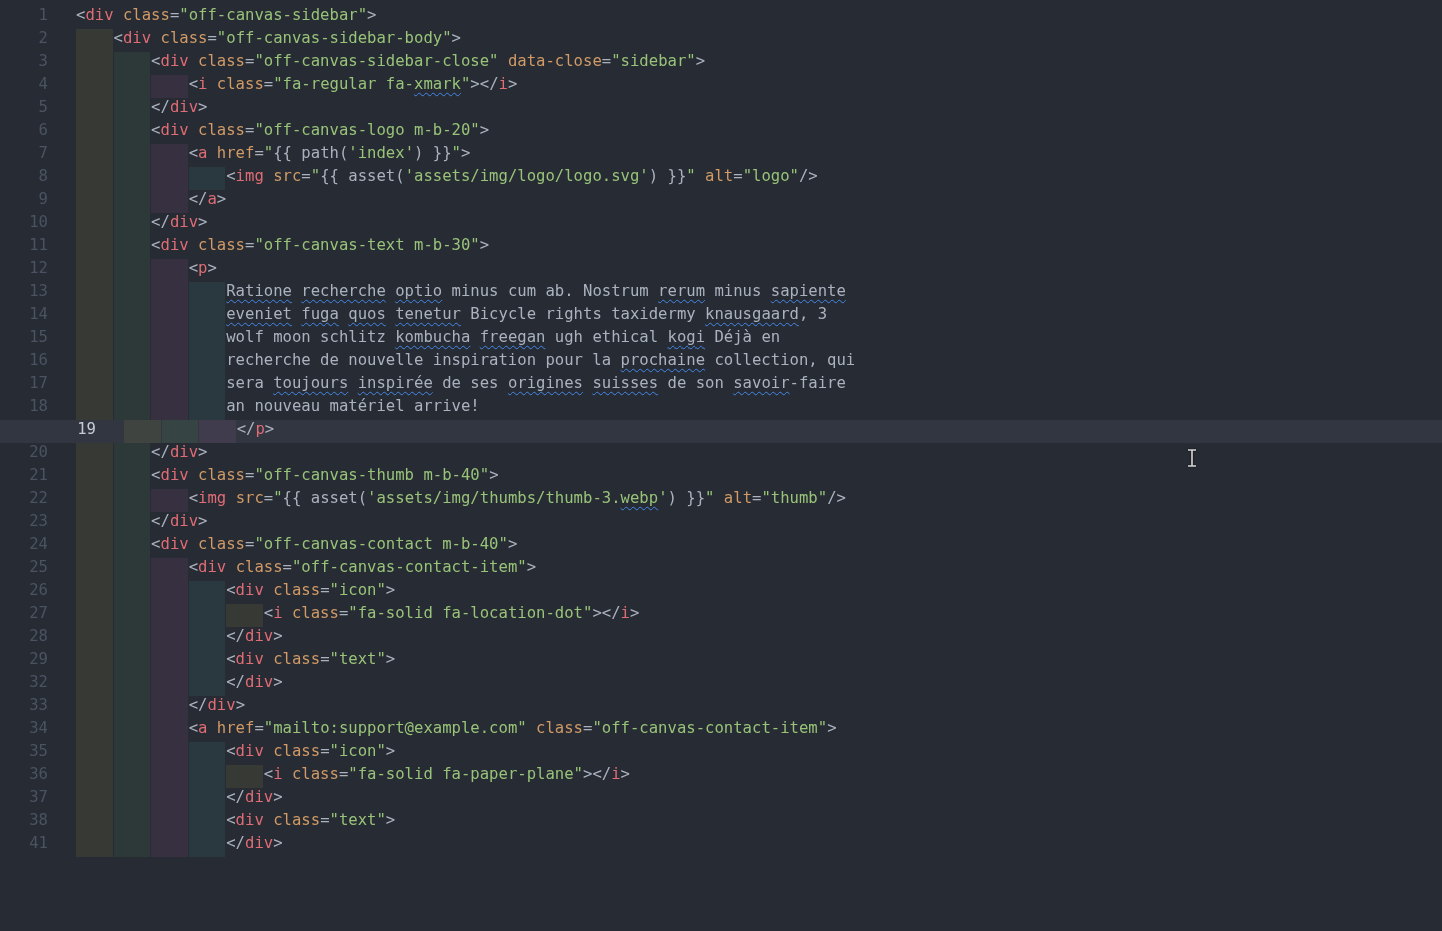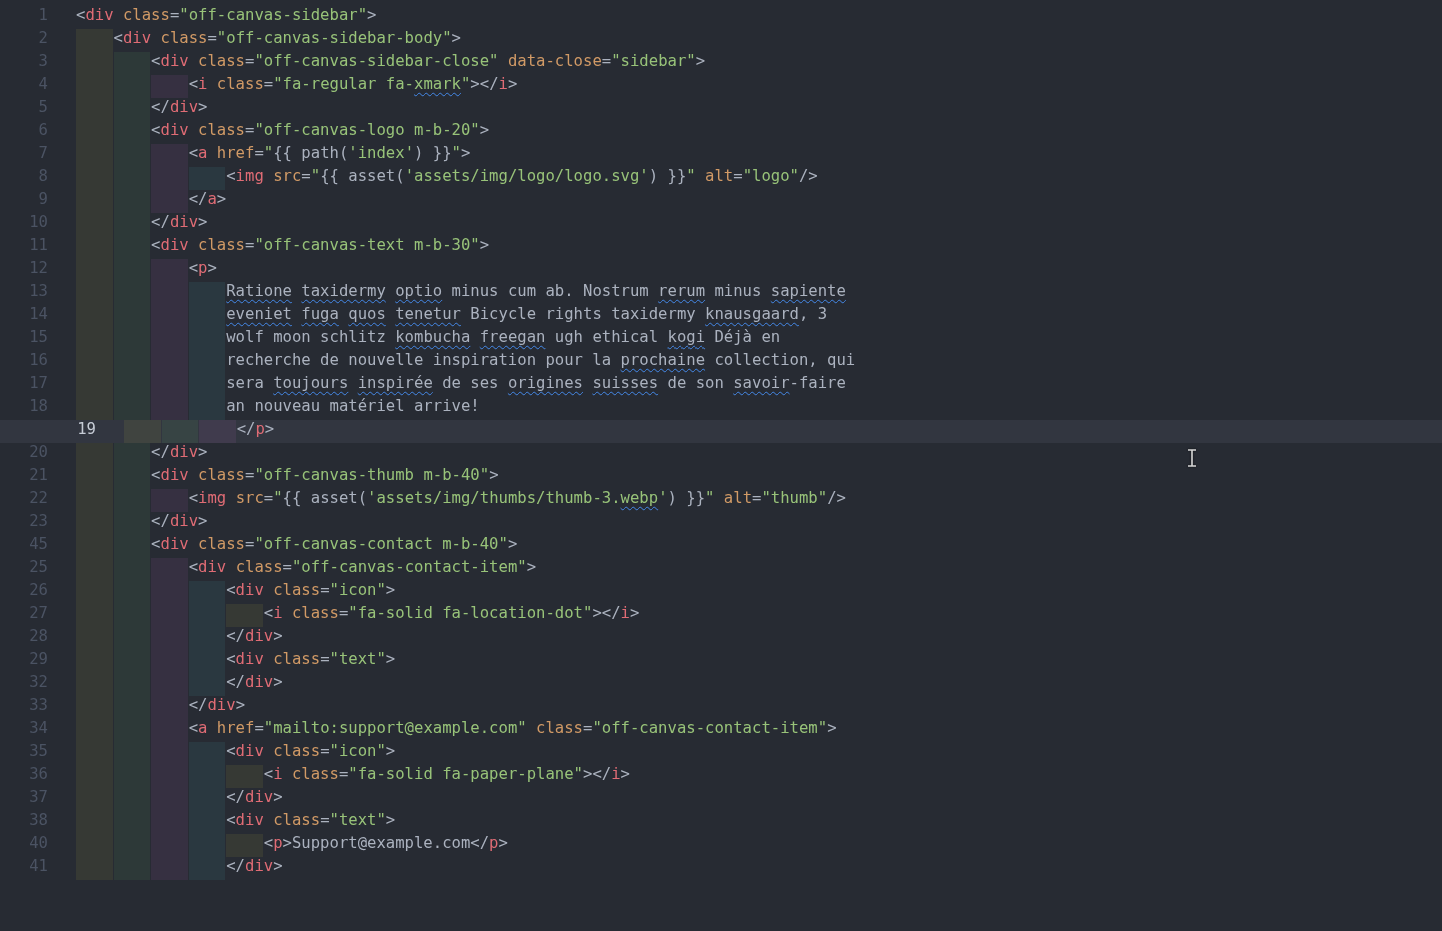--- a/index.html
+++ b/index.html
@@ -155,21 +155,21 @@
           <pre>            <span class="tok-p">&lt;</span><span class="tok-t">p</span><span class="tok-p">&gt;</span></pre>
         </div>
       </div>
       <div class="row">
         <div class="gutter">13</div>
         <div class="code">
           <span class="ind lv0" style="left: calc(0ch);"></span>
           <span class="ind lv1" style="left: calc(4ch);"></span>
           <span class="ind lv2" style="left: calc(8ch);"></span>
           <span class="ind lv3" style="left: calc(12ch);"></span>
-          <pre>                <span class="tok-p sq">Ratione</span><span class="tok-p"> </span><span class="tok-p sq">taxidermy</span><span class="tok-p"> </span><span class="tok-p sq">optio</span><span class="tok-p"> minus cum ab. Nostrum </span><span class="tok-p sq">rerum</span><span class="tok-p"> minus </span><span class="tok-p sq">sapiente</span></pre>
+          <pre>                <span class="tok-p sq">Ratione</span><span class="tok-p"> </span><span class="tok-p sq">recherche</span><span class="tok-p"> </span><span class="tok-p sq">optio</span><span class="tok-p"> minus cum ab. Nostrum </span><span class="tok-p sq">rerum</span><span class="tok-p"> minus </span><span class="tok-p sq">sapiente</span></pre>
         </div>
       </div>
       <div class="row">
         <div class="gutter">14</div>
         <div class="code">
           <span class="ind lv0" style="left: calc(0ch);"></span>
           <span class="ind lv1" style="left: calc(4ch);"></span>
           <span class="ind lv2" style="left: calc(8ch);"></span>
           <span class="ind lv3" style="left: calc(12ch);"></span>
           <pre>                <span class="tok-p sq">eveniet</span><span class="tok-p"> </span><span class="tok-p sq">fuga</span><span class="tok-p"> </span><span class="tok-p sq">quos</span><span class="tok-p"> </span><span class="tok-p sq">tenetur</span><span class="tok-p"> Bicycle rights taxidermy </span><span class="tok-p sq">knausgaard</span><span class="tok-p">, 3</span></pre>
@@ -251,21 +251,21 @@
       </div>
       <div class="row">
         <div class="gutter">23</div>
         <div class="code">
           <span class="ind lv0" style="left: calc(0ch);"></span>
           <span class="ind lv1" style="left: calc(4ch);"></span>
           <pre>        <span class="tok-p">&lt;/</span><span class="tok-t">div</span><span class="tok-p">&gt;</span></pre>
         </div>
       </div>
       <div class="row">
-        <div class="gutter">45</div>
+        <div class="gutter">24</div>
         <div class="code">
           <span class="ind lv0" style="left: calc(0ch);"></span>
           <span class="ind lv1" style="left: calc(4ch);"></span>
           <pre>        <span class="tok-p">&lt;</span><span class="tok-t">div</span><span class="tok-p"> </span><span class="tok-a">class</span><span class="tok-p">=</span><span class="tok-s">"off-canvas-contact m-b-40"</span><span class="tok-p">&gt;</span></pre>
         </div>
       </div>
       <div class="row">
         <div class="gutter">25</div>
         <div class="code">
           <span class="ind lv0" style="left: calc(0ch);"></span>
@@ -375,31 +375,20 @@
         </div>
       </div>
       <div class="row">
         <div class="gutter">38</div>
         <div class="code">
           <span class="ind lv0" style="left: calc(0ch);"></span>
           <span class="ind lv1" style="left: calc(4ch);"></span>
           <span class="ind lv2" style="left: calc(8ch);"></span>
           <span class="ind lv3" style="left: calc(12ch);"></span>
           <pre>                <span class="tok-p">&lt;</span><span class="tok-t">div</span><span class="tok-p"> </span><span class="tok-a">class</span><span class="tok-p">=</span><span class="tok-s">"text"</span><span class="tok-p">&gt;</span></pre>
-        </div>
-      </div>
-      <div class="row">
-        <div class="gutter">40</div>
-        <div class="code">
-          <span class="ind lv0" style="left: calc(0ch);"></span>
-          <span class="ind lv1" style="left: calc(4ch);"></span>
-          <span class="ind lv2" style="left: calc(8ch);"></span>
-          <span class="ind lv3" style="left: calc(12ch);"></span>
-          <span class="ind lv0" style="left: calc(16ch);"></span>
-          <pre>                    <span class="tok-p">&lt;</span><span class="tok-t">p</span><span class="tok-p">&gt;Support@example.com&lt;/</span><span class="tok-t">p</span><span class="tok-p">&gt;</span></pre>
         </div>
       </div>
       <div class="row">
         <div class="gutter">41</div>
         <div class="code">
           <span class="ind lv0" style="left: calc(0ch);"></span>
           <span class="ind lv1" style="left: calc(4ch);"></span>
           <span class="ind lv2" style="left: calc(8ch);"></span>
           <span class="ind lv3" style="left: calc(12ch);"></span>
           <pre>                <span class="tok-p">&lt;/</span><span class="tok-t">div</span><span class="tok-p">&gt;</span></pre>

